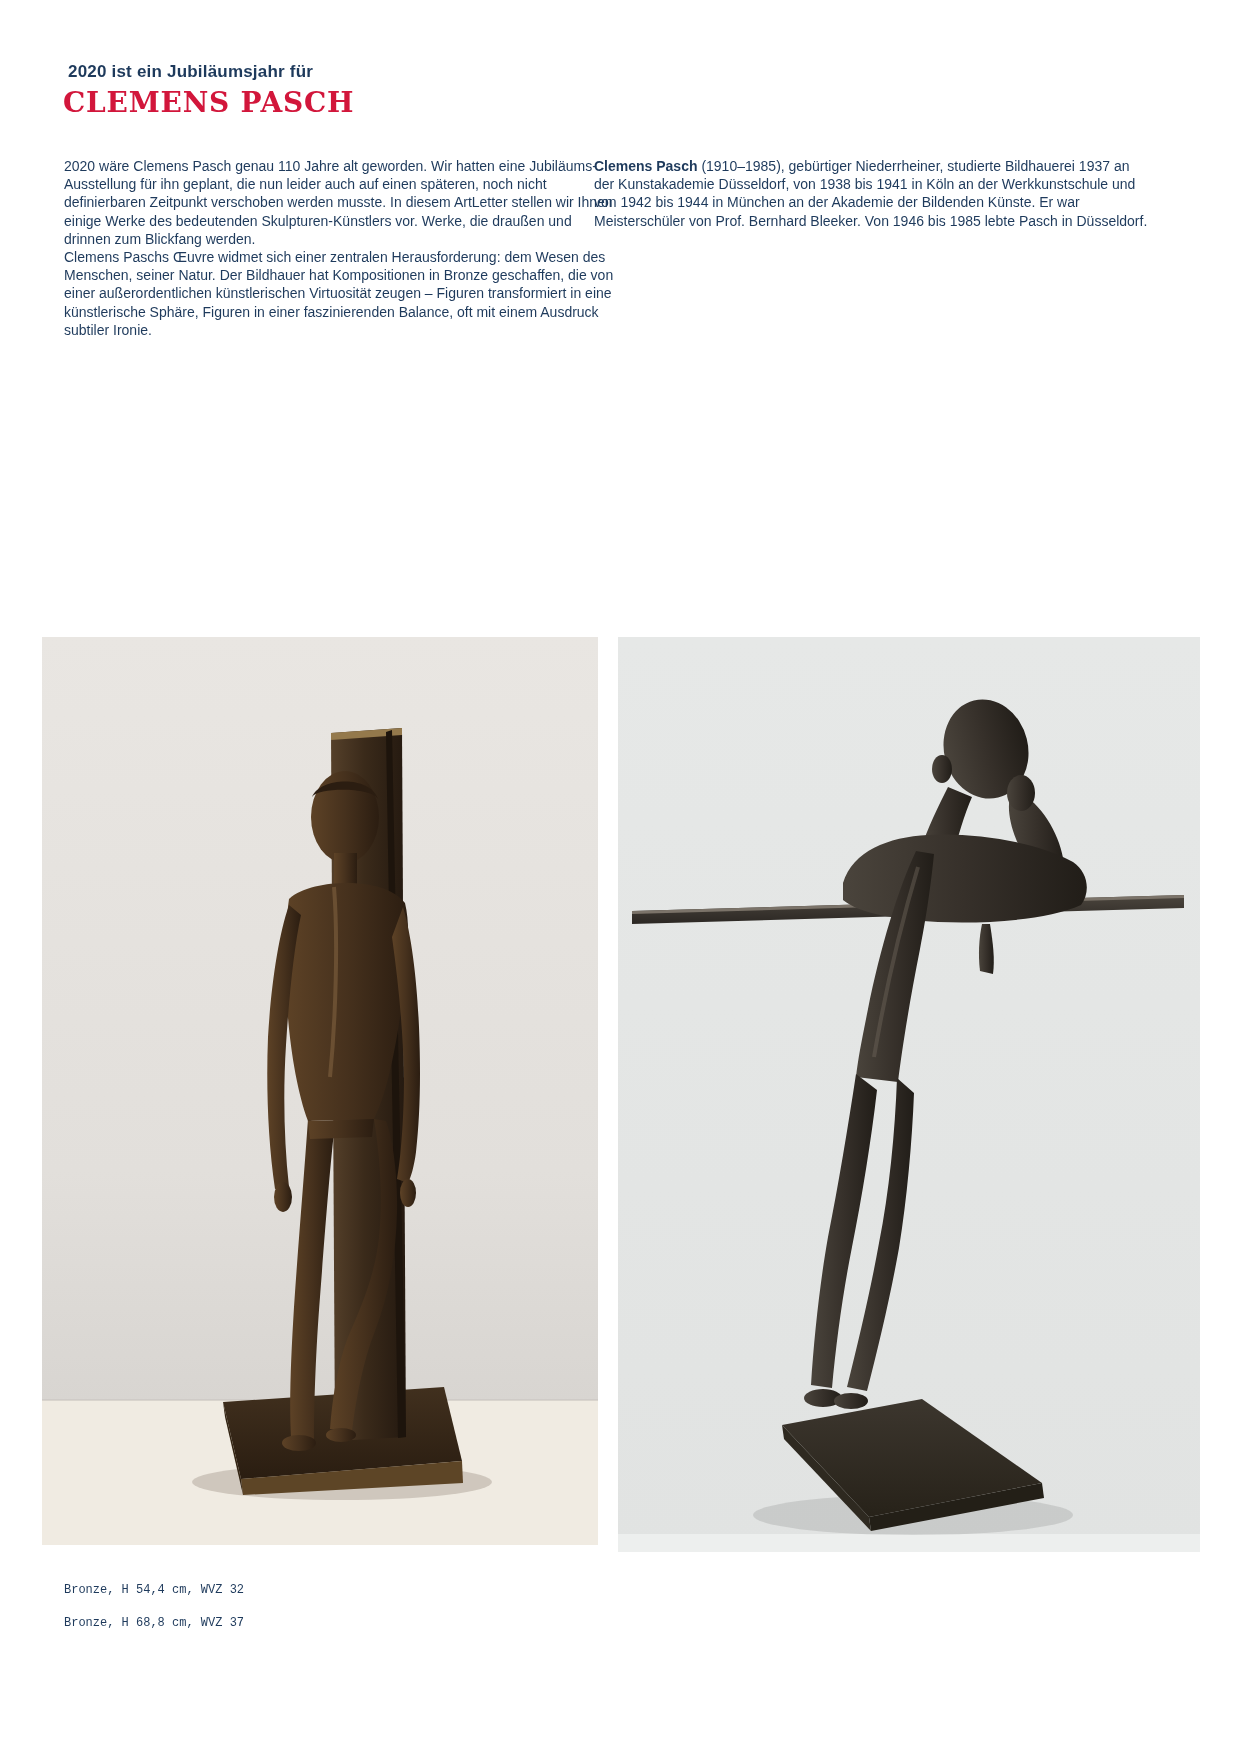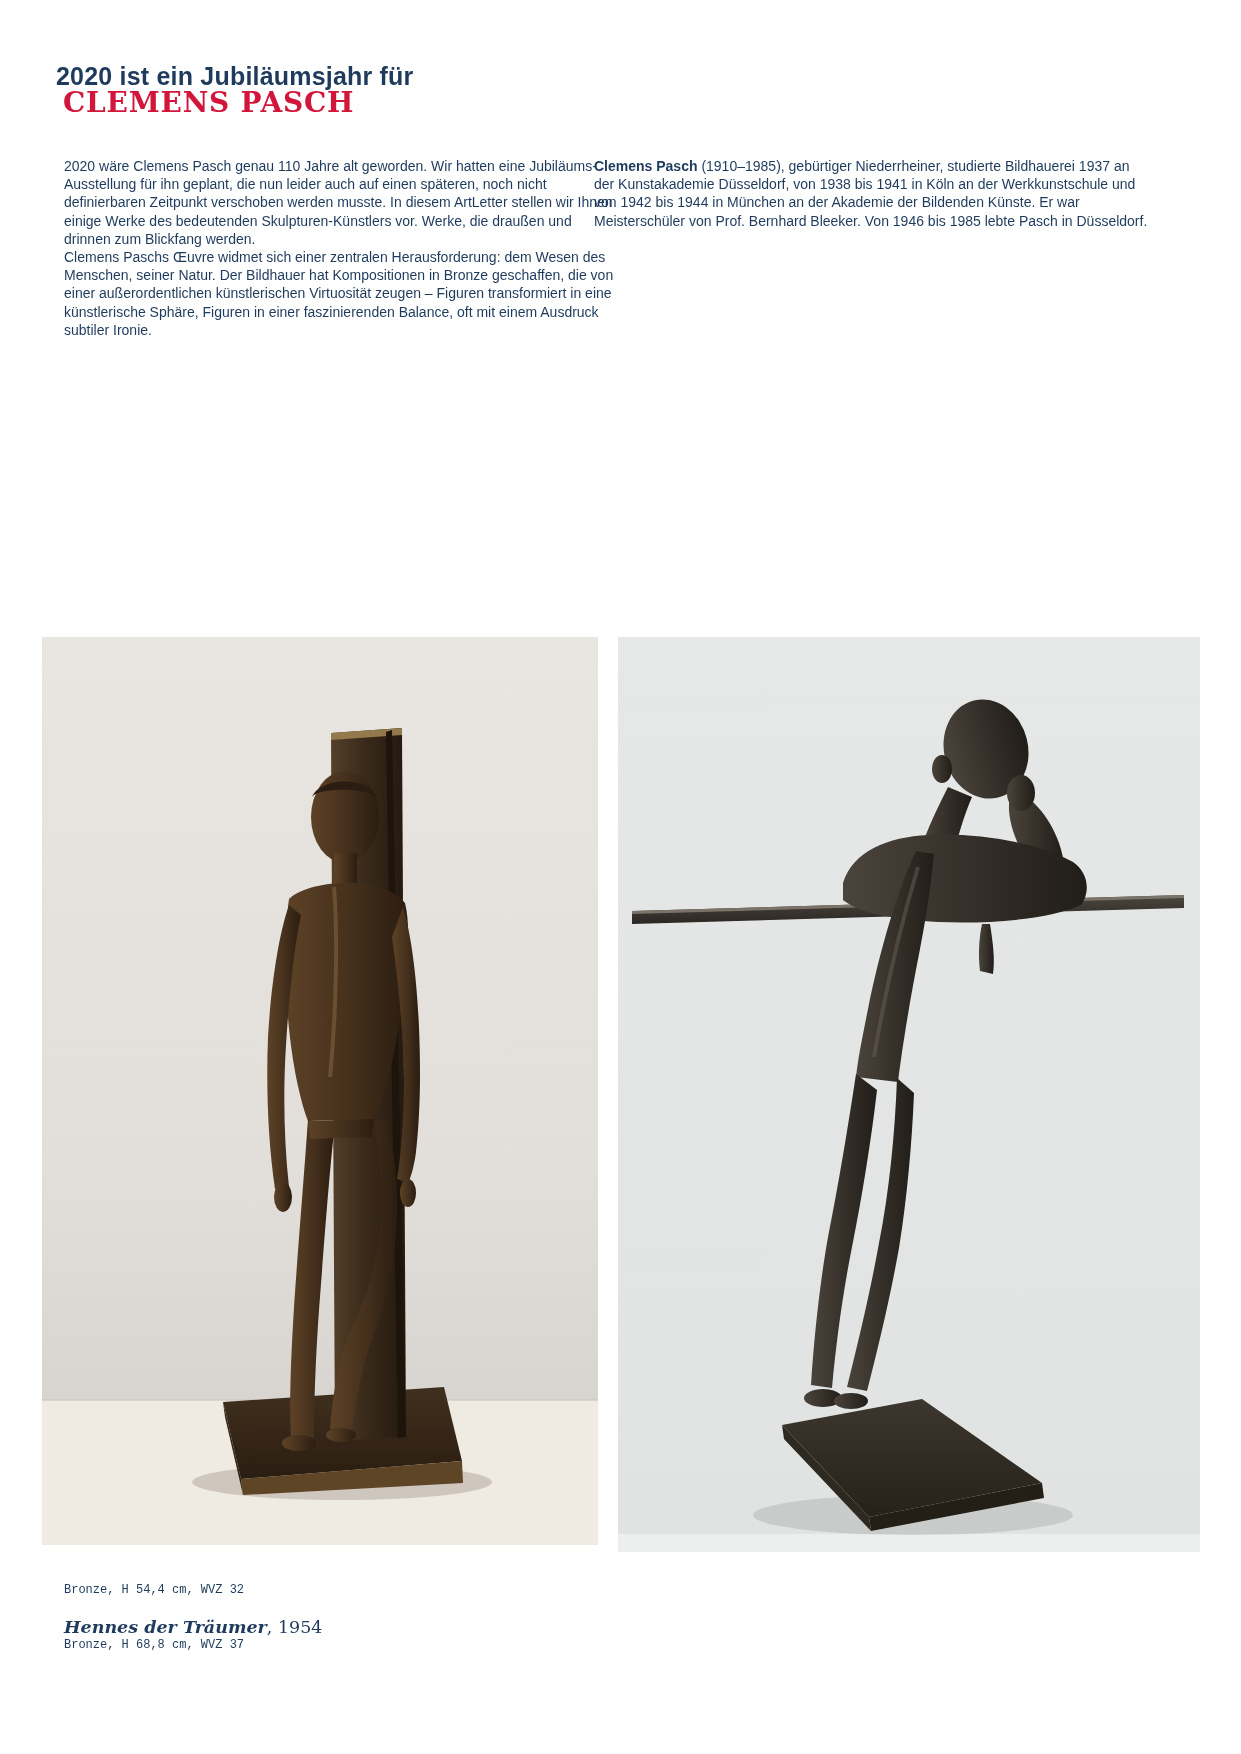--- a/index.html
+++ b/index.html
@@ -9,22 +9,22 @@
   html,body{margin:0;padding:0;background:#ffffff;}
   .page{
     position:relative;
     width:1241px;height:1754px;
     background:#ffffff;
     font-family:"Liberation Sans", sans-serif;
     color:var(--navy);
     overflow:hidden;
   }
   .kicker{
-    position:absolute;left:56px;top:62px;
-    font-size:25px;font-weight:bold;color:var(--navy);
+    position:absolute;left:68px;top:62px;
+    font-size:17px;font-weight:bold;color:var(--navy);
     letter-spacing:0.2px;
   }
   .title{
     position:absolute;left:63px;top:86px;margin:0;
     font-family:"DejaVu Serif", serif;
     font-size:28px;font-weight:bold;color:var(--red);
     letter-spacing:0.8px;
   }
   .col{
     position:absolute;top:157px;
@@ -180,18 +180,17 @@
       </g>
       <path d="M300,230 C285,280 268,350 256,420" stroke="#6f665a" stroke-width="4" fill="none" opacity="0.45"></path>
     </svg>
   </figure>
 
   <div class="captions">
     <div class="caption-block">
       <div class="caption-details">Bronze, H 54,4 cm, WVZ 32</div>
     </div>
     <div class="caption-block">
-      <div class="caption-title-line"><span class="caption-title">Hennes der Träumer</span><span class="caption-year">, 1954</span></div>
       <div class="caption-details">Bronze, H 68,8 cm, WVZ 37</div>
     </div>
   </div>
 
 </div>
 
 </body></html>

